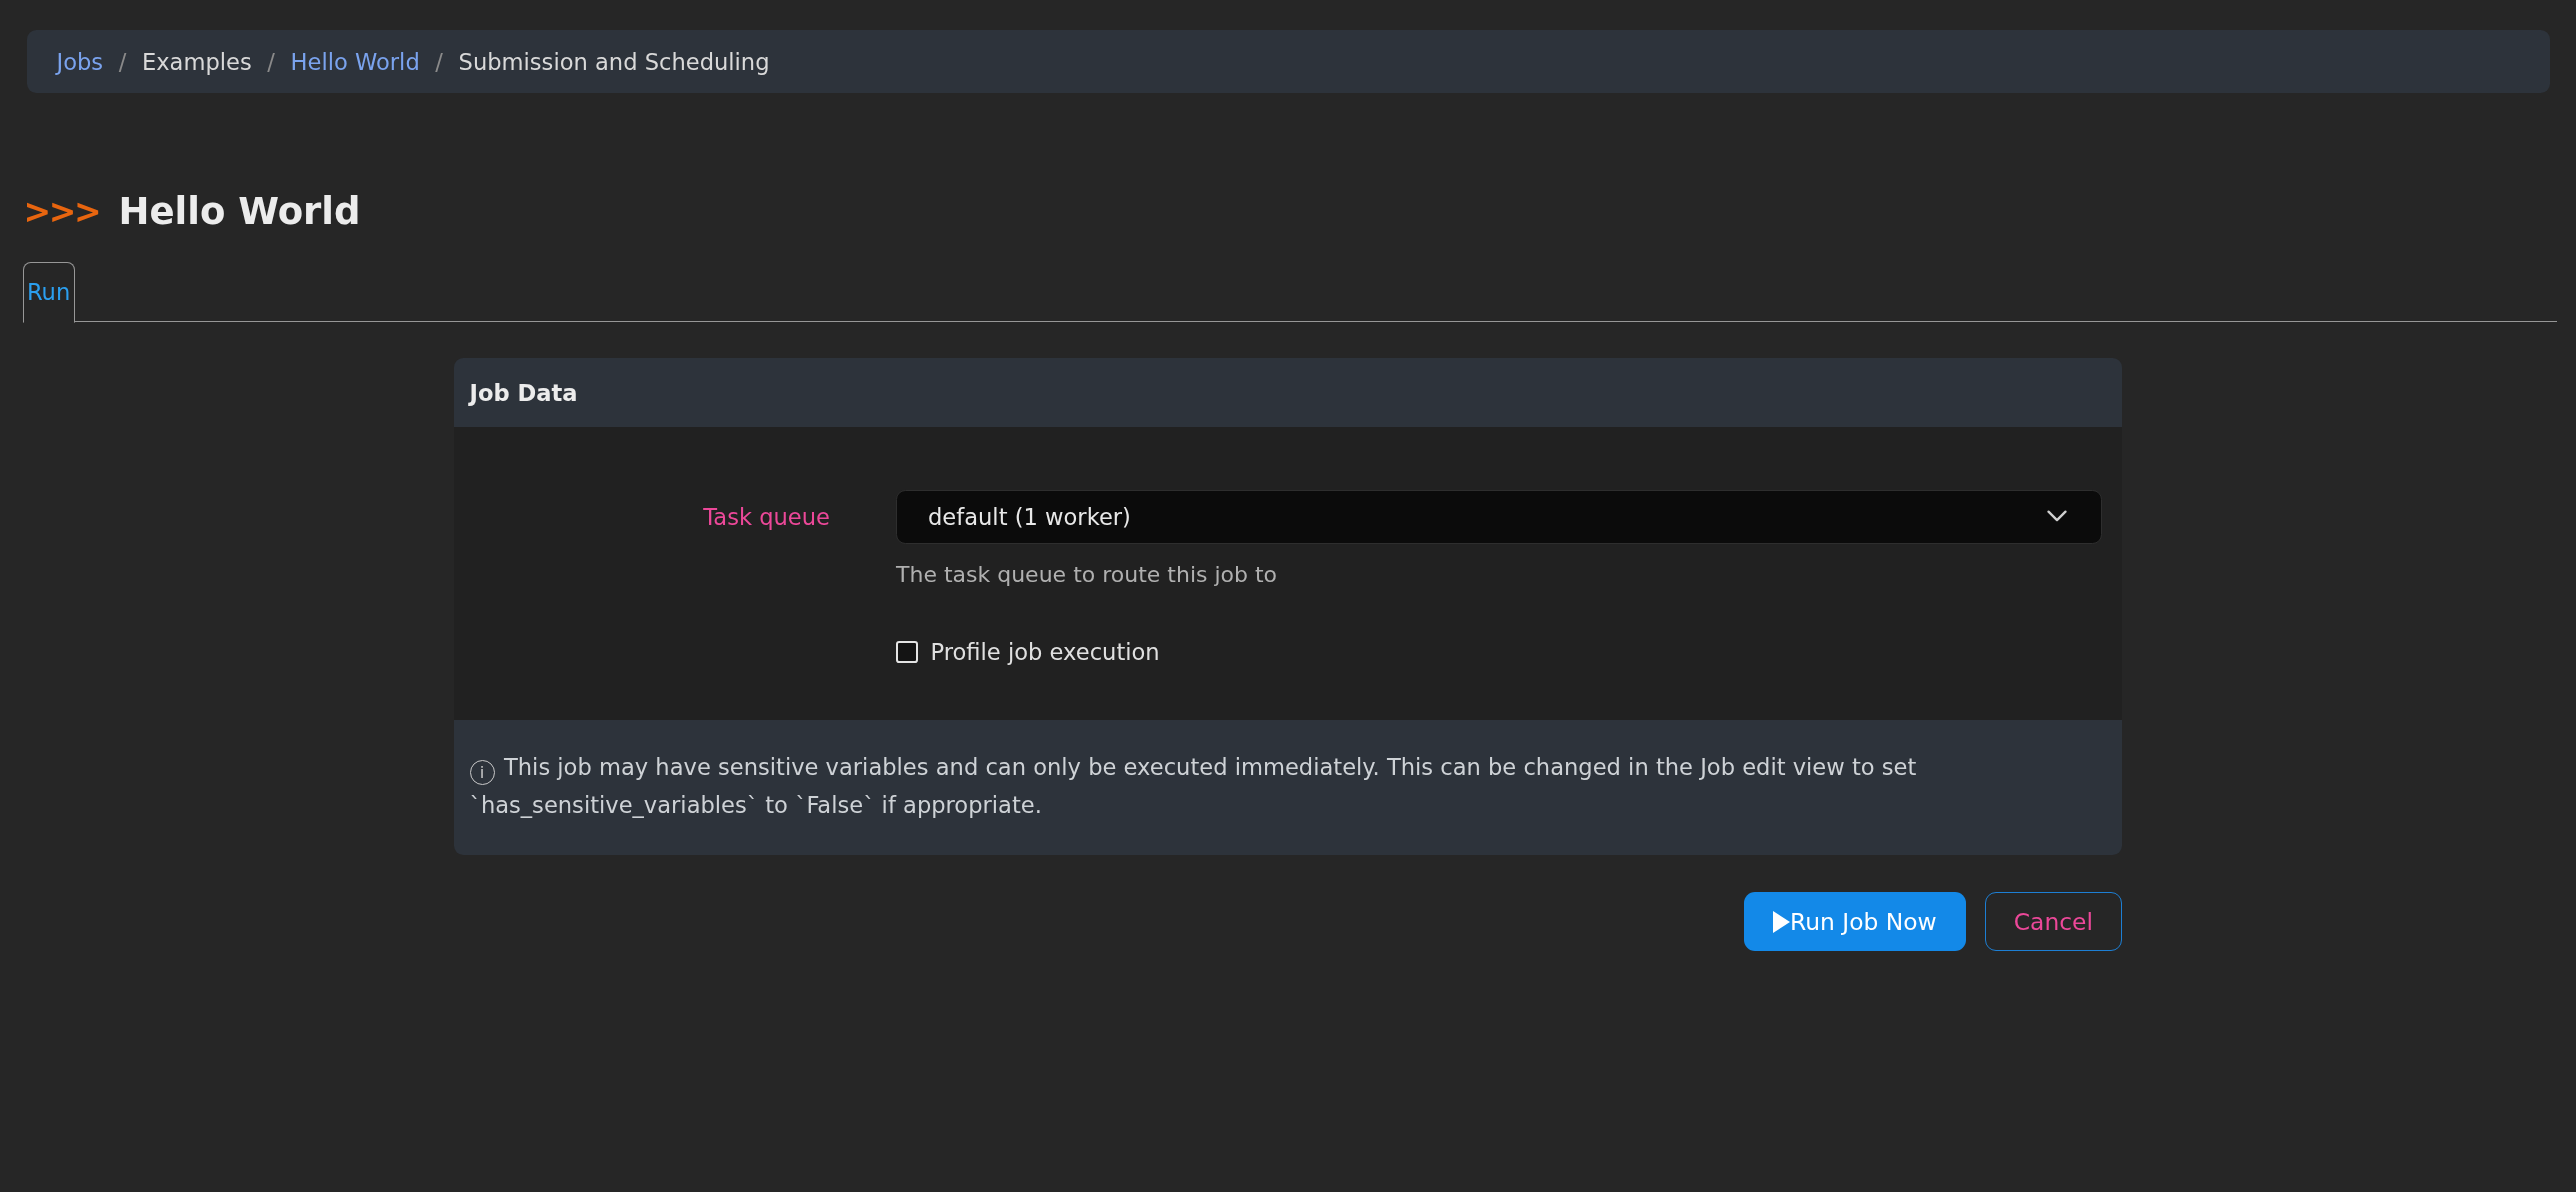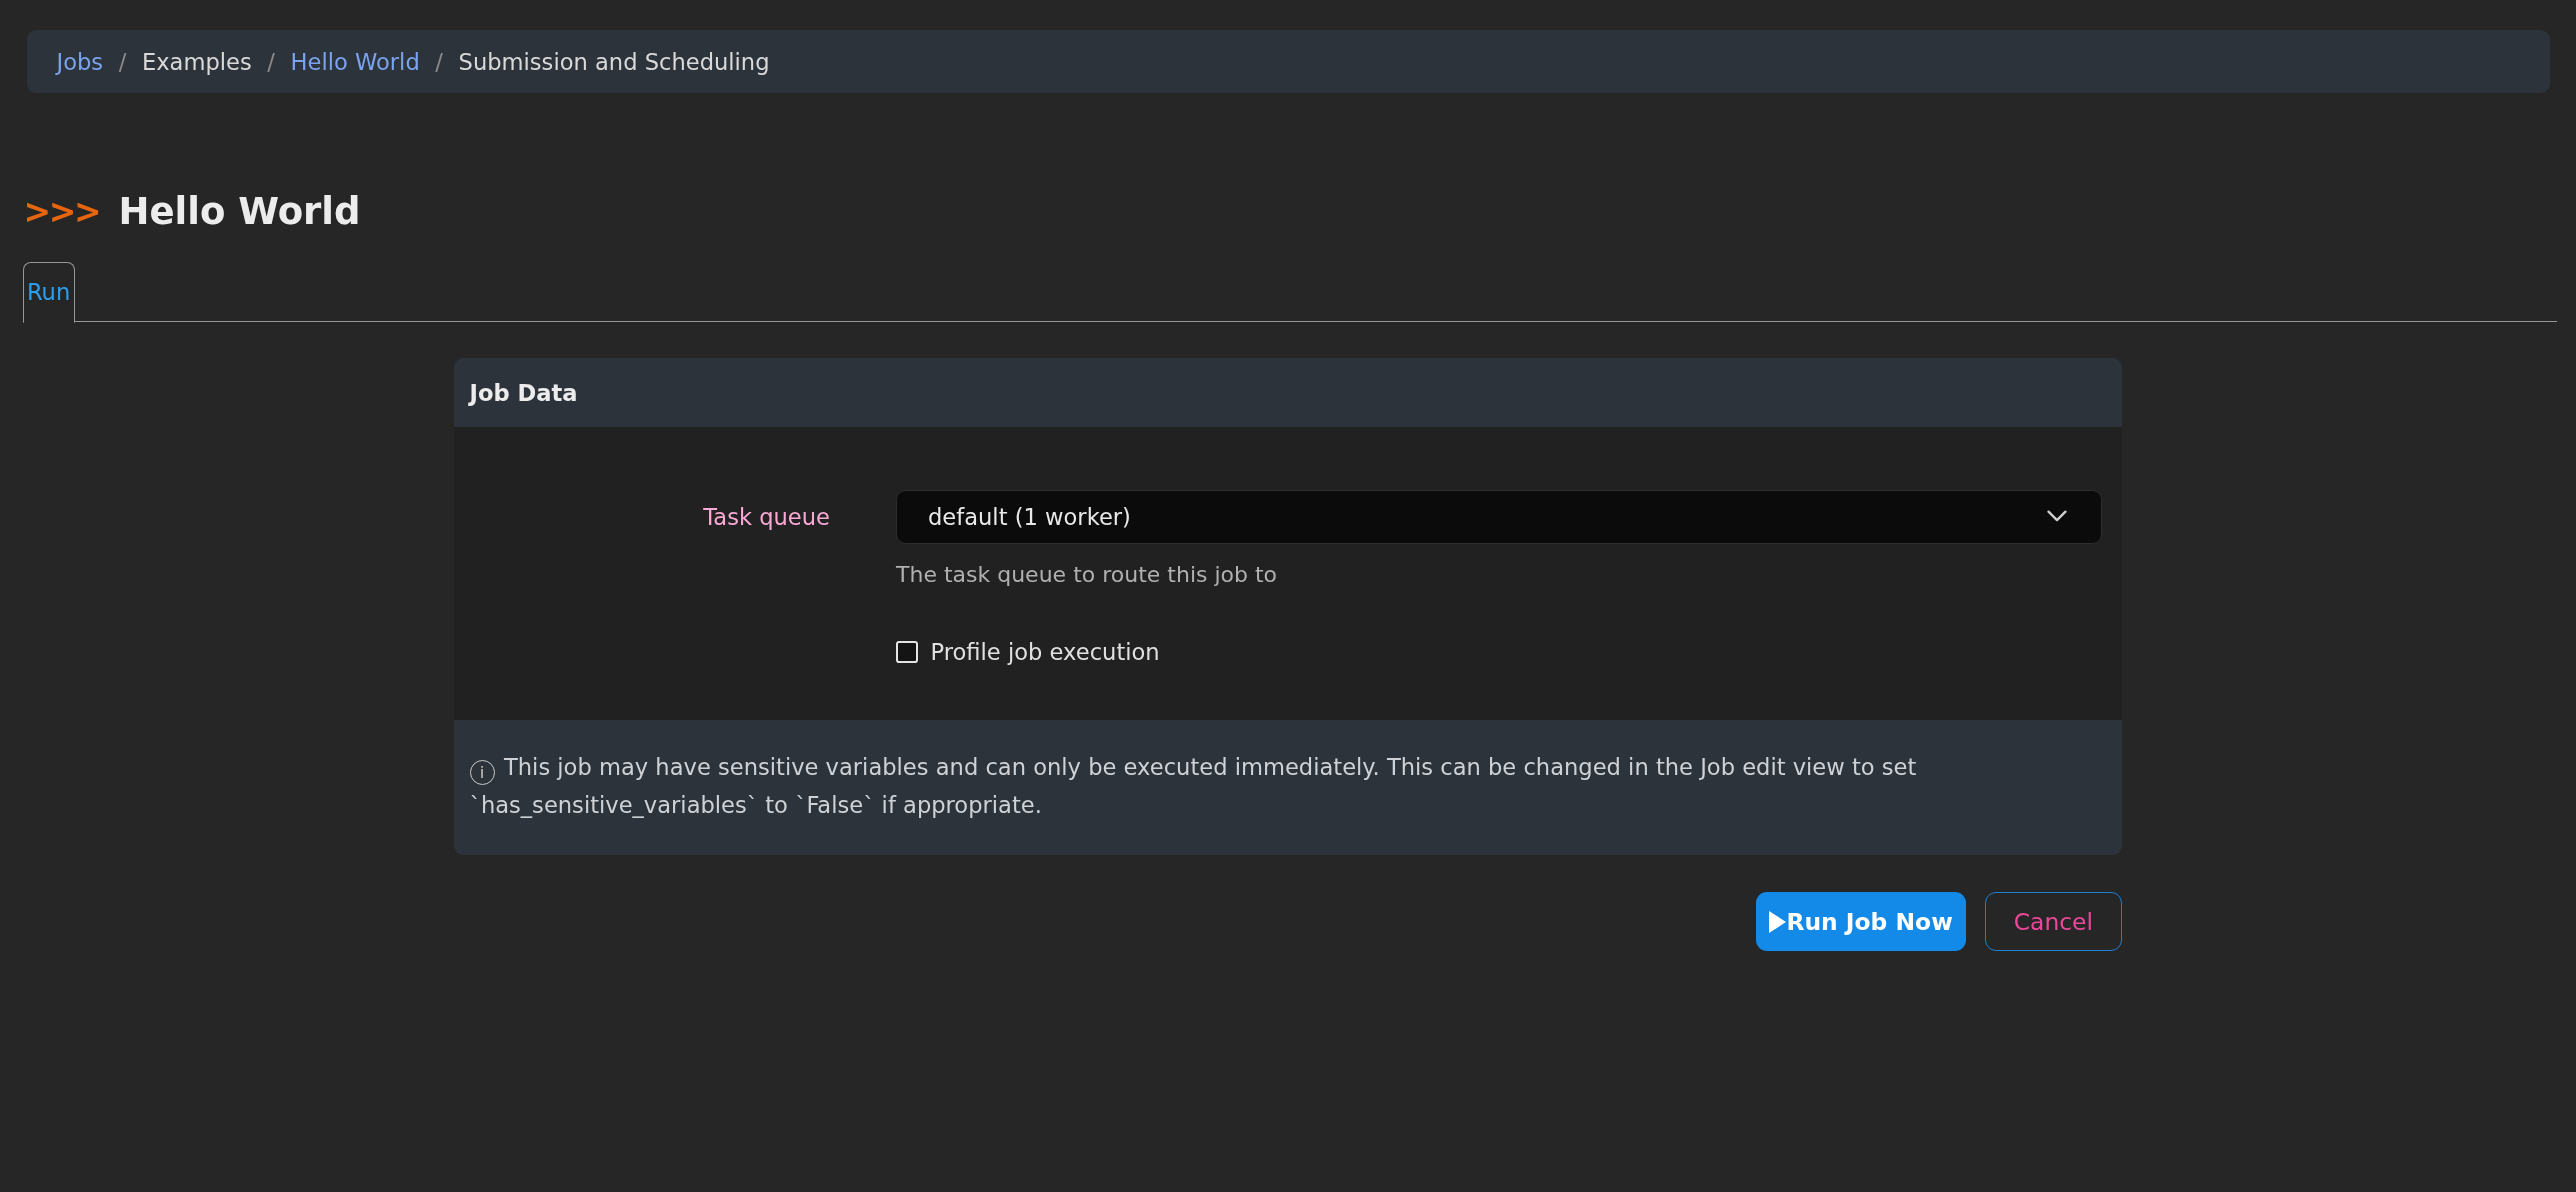--- a/index.html
+++ b/index.html
@@ -92,21 +92,21 @@
     background: #212121;
     padding: 19.5px 20px 55px 0;
   }
   .form-row {
     display: grid;
     grid-template-columns: 376px 1206px;
     column-gap: 66px;
   }
   .form-label {
     text-align: right;
-    color: #f9a8d4;
+    color: #ec4899;
     font-size: 22.6px;
     align-self: center;
   }
   .form-label.bold { font-weight: bold; color: #d8d8d8; }
   .text-input {
     width: 100%;
     height: 55px;
     background: #0b0b0b;
     border: 1.6px solid #2e2e2e;
     border-radius: 9.4px;
@@ -192,22 +192,22 @@
     font-size: 23.4px;
     font-family: inherit;
     display: flex;
     align-items: center;
     cursor: pointer;
   }
   .btn-primary {
     background: #1389e8;
     border: none;
     color: #ffffff;
-    font-weight: bold;
-    padding: 0 13px;
+    font-weight: normal;
+    padding: 0 29px;
     gap: 0;
   }
   .play-icon {
     width: 0; height: 0;
     border-top: 11px solid transparent;
     border-bottom: 11px solid transparent;
     border-left: 17px solid #ffffff;
     display: inline-block;
   }
   .btn-outline {

